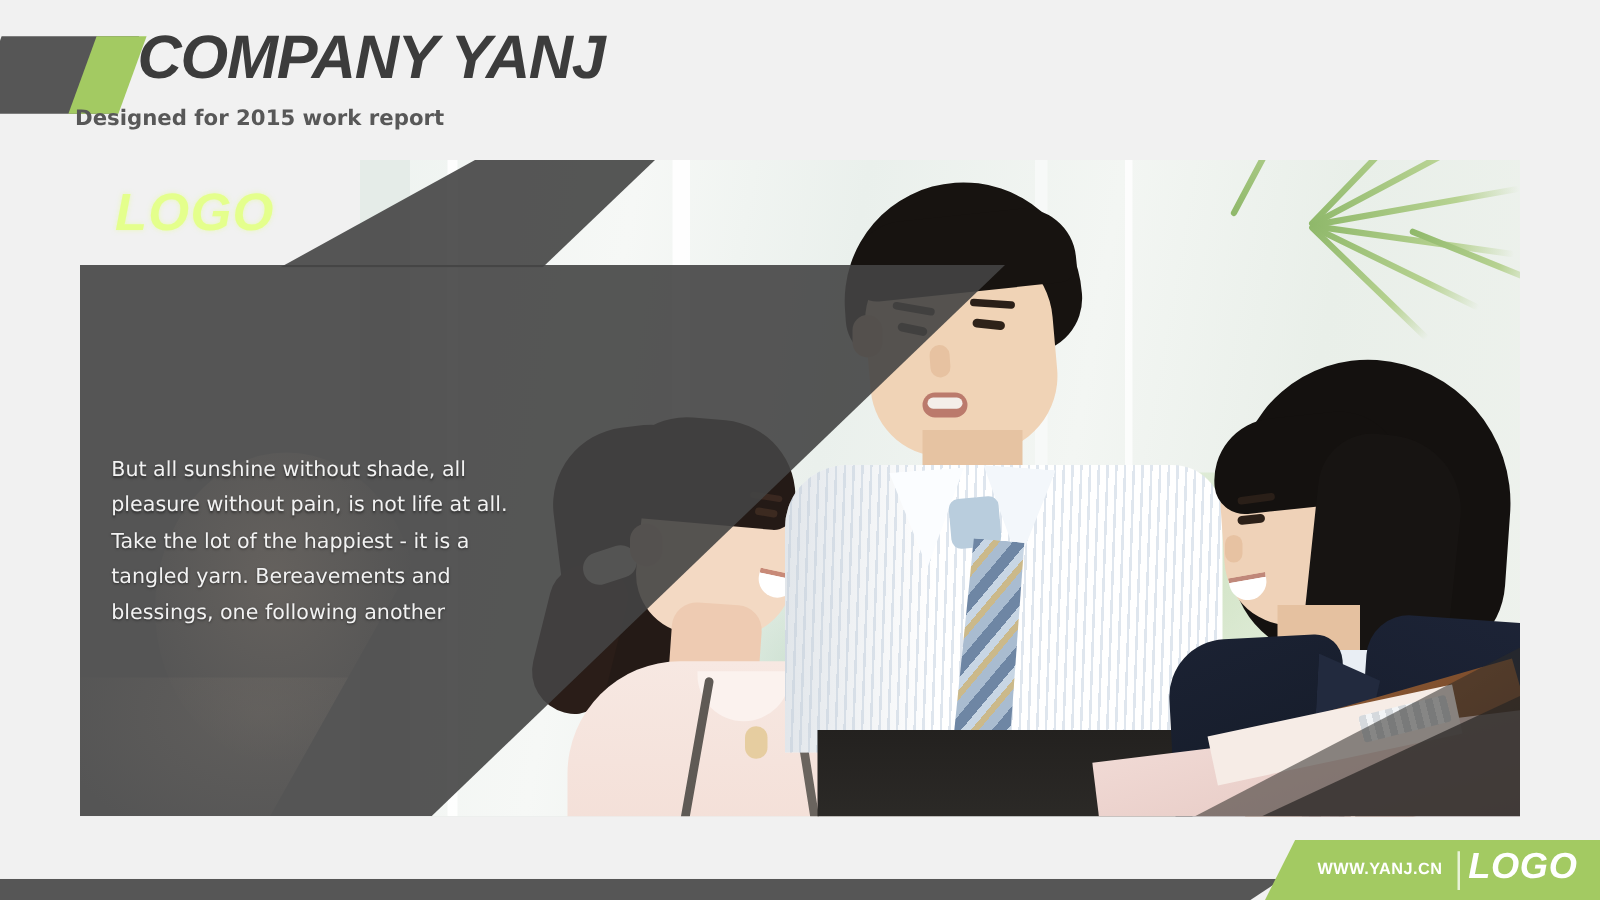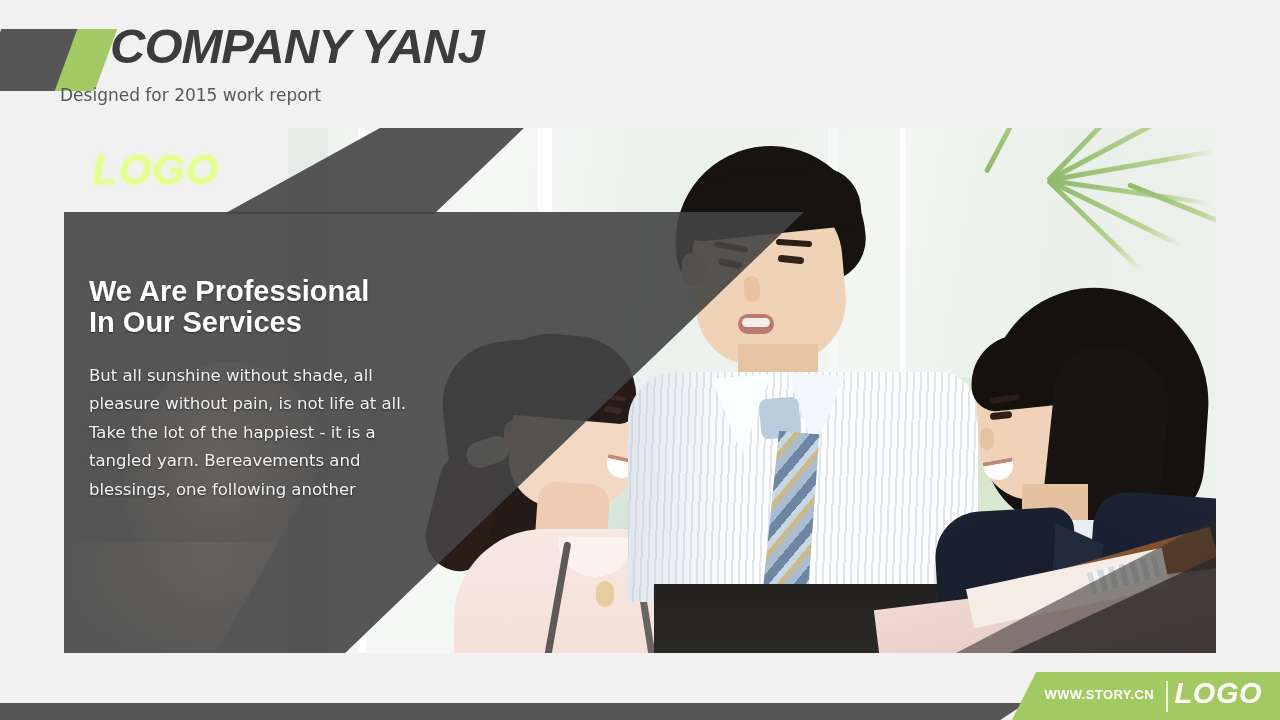--- a/index.html
+++ b/index.html
@@ -30,20 +30,21 @@
     color:#3c3c3c;letter-spacing:-1px;
     font-family:"Liberation Sans", sans-serif;
     white-space:nowrap;
     line-height:1;
   }
   .hdr-sub{
     position:absolute;left:60px;top:85px;
     font-size:17px;color:#585858;
     font-family:"DejaVu Sans", sans-serif;
     white-space:nowrap;
+    font-weight:bold;
   }
 
   
   .stage{
     position:absolute;left:288px;top:128px;width:928px;height:525px;
     overflow:hidden;
     background:#dfe6e2;
   }
   .photo{position:absolute;inset:0;overflow:hidden;}
 
@@ -494,26 +495,22 @@
 
   <div class="panel-top-tri"></div>
   <div class="panel"></div>
   <div class="panel-ghost">
     <div class="ghost-head"></div>
     <div class="ghost-shoulder"></div>
   </div>
 
   <div class="logo-top">LOGO</div>
 
-  <div class="panel-h">
-    <div>We Are Professional</div>
-    <div>In Our Services</div>
-  </div>
 
   <div class="panel-b">But all sunshine without shade, all pleasure without pain, is not life at all. Take the lot of the happiest - it is a tangled yarn. Bereavements and blessings, one following another</div>
 
   <div class="foot-dark"></div>
   <div class="foot-green"></div>
-  <div class="foot-url">WWW.STORY.CN</div>
+  <div class="foot-url">WWW.YANJ.CN</div>
   <div class="foot-div"></div>
   <div class="foot-logo">LOGO</div>
 
 </div>
 
 </body></html>

